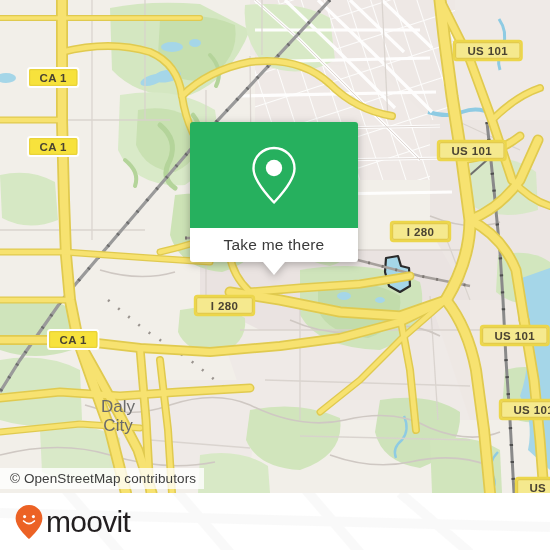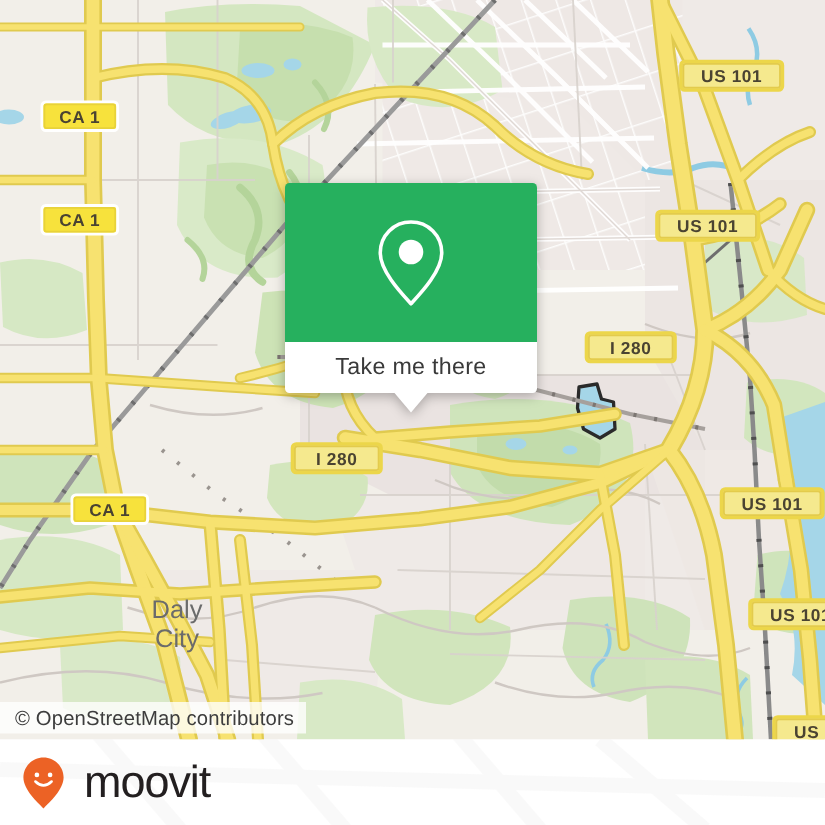--- a/index.html
+++ b/index.html
@@ -103,21 +103,21 @@
     position: relative;
     display: flex;
     align-items: center;
     z-index: 2;
   }
   #brand-word {
     font-size: 30px;
     color: #231f20;
     letter-spacing: -0.7px;
     font-weight: normal;
-    margin-left: 12px;
+    margin-left: 2px;
     line-height: 1;
   }
 </style>
 </head>
 <body>
 
 <div id="app">
 
   <div id="map-area">
     <svg id="map-svg" width="550" height="493" viewBox="0 0 550 493">

